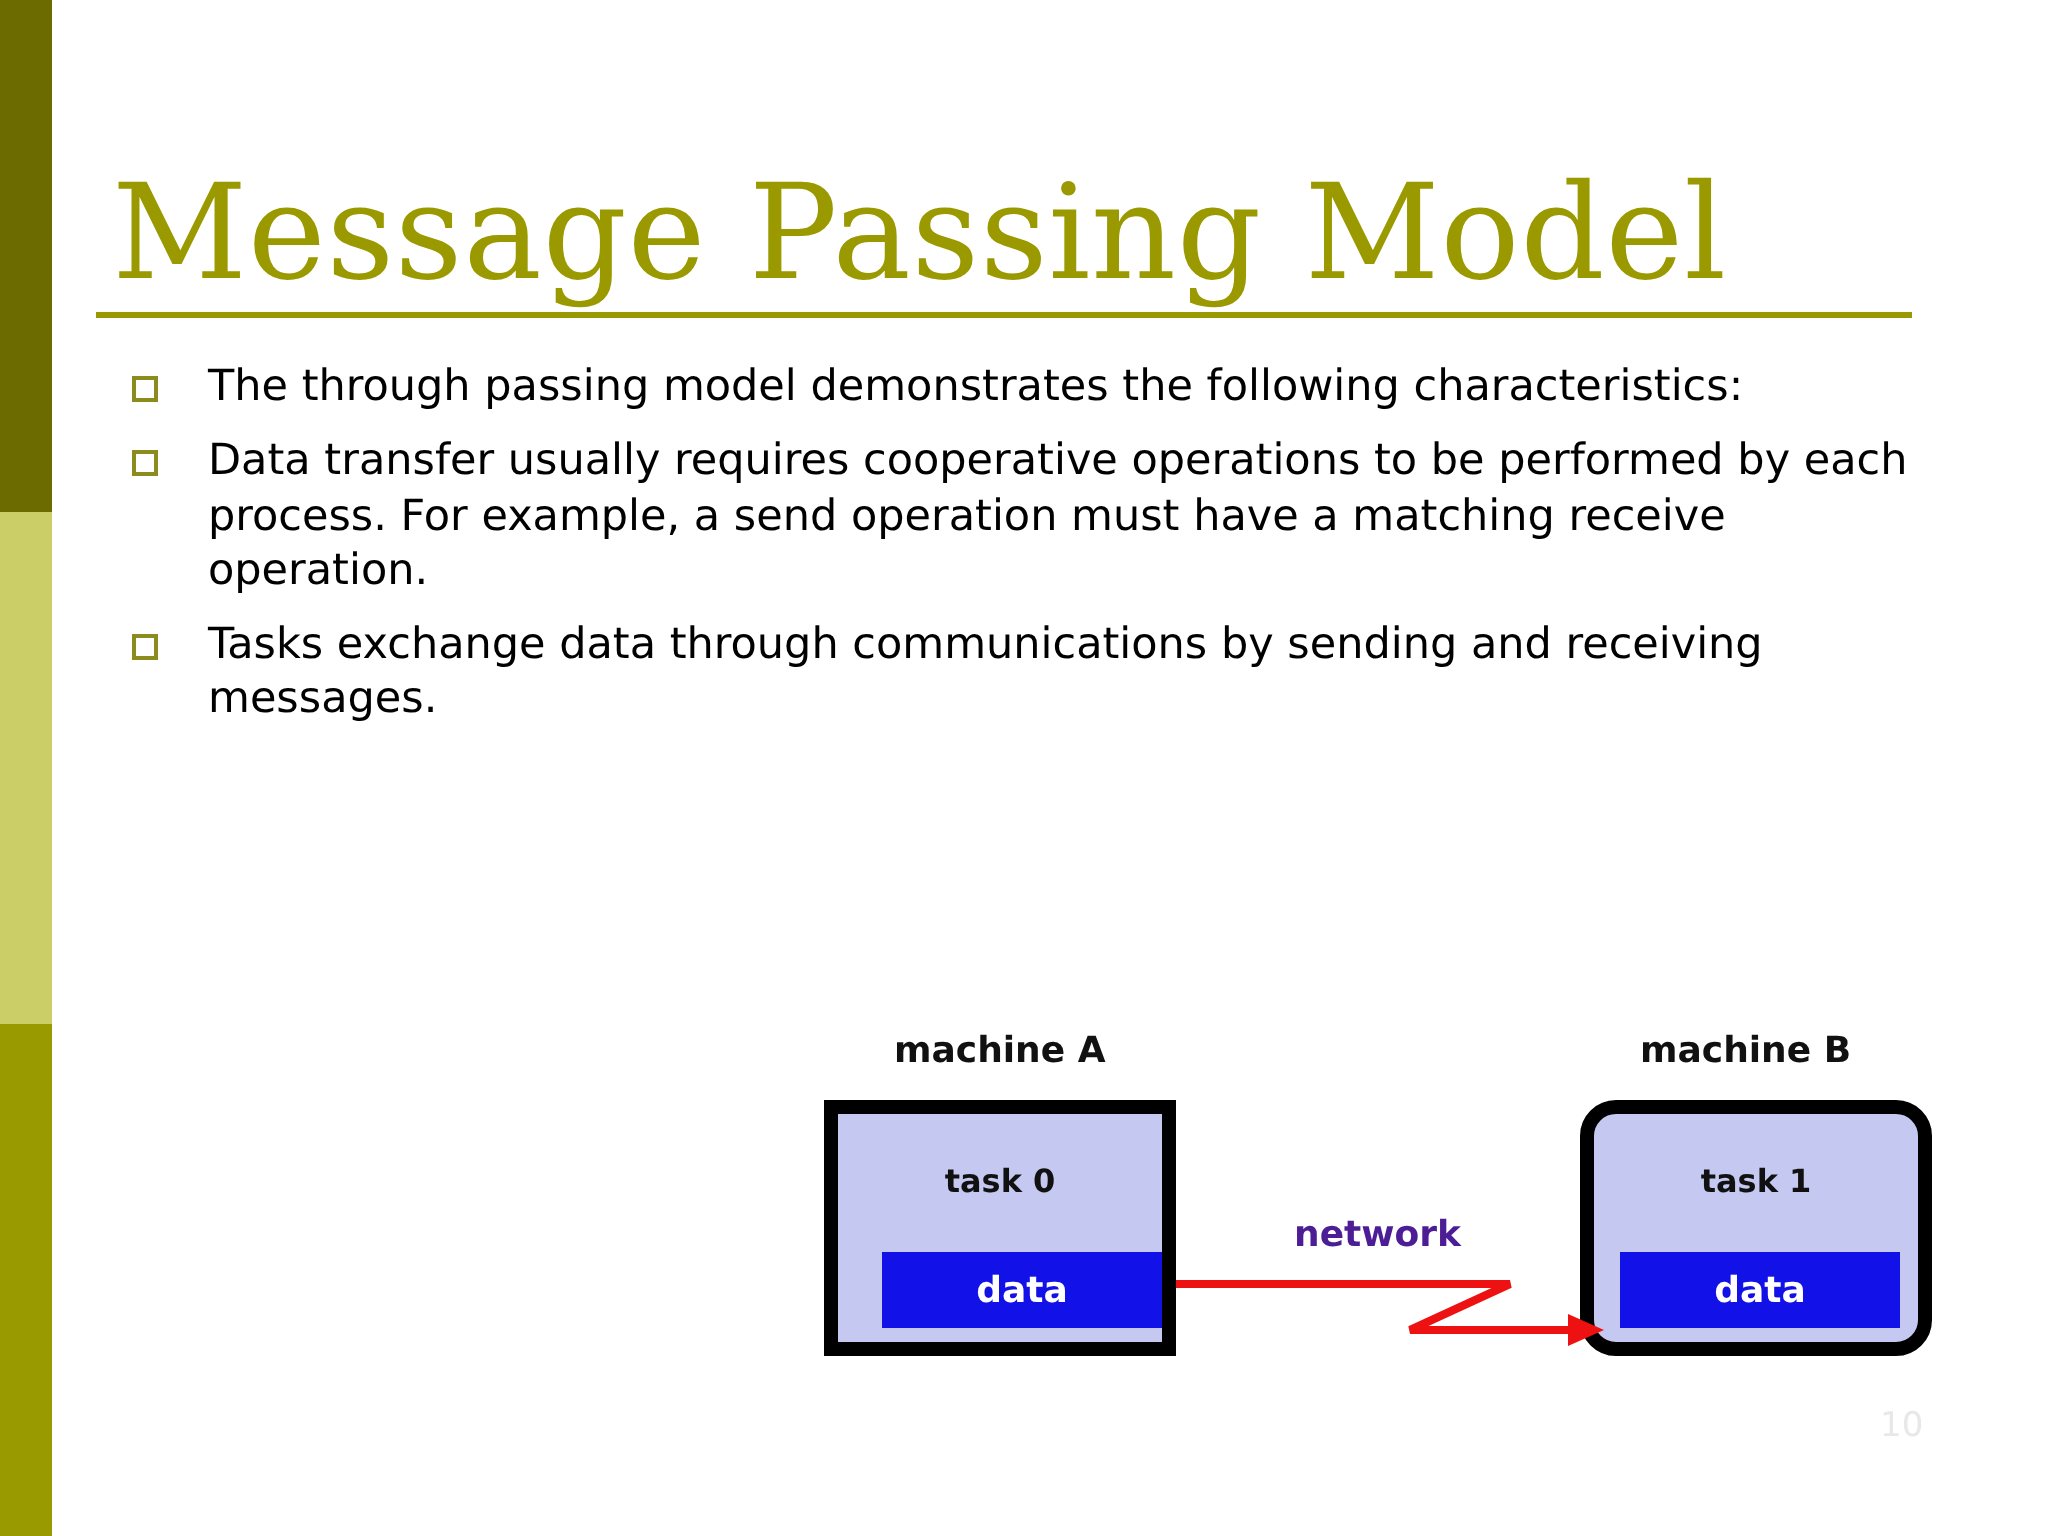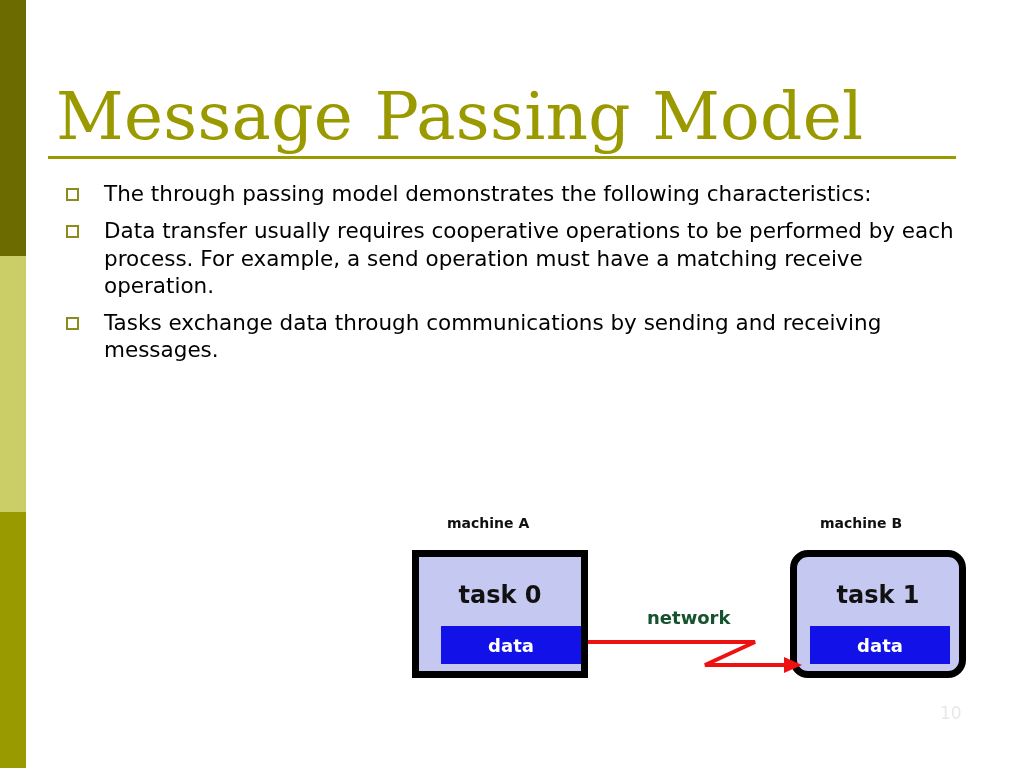--- a/index.html
+++ b/index.html
@@ -79,34 +79,34 @@
   
   .diagram {
     position: absolute;
     left: 400px;
     top: 505px;
     width: 600px;
     height: 215px;
   }
   .machine-label {
     position: absolute;
-    font-size: 14px;
+    font-size: 18px;
     font-weight: bold;
     color: #111111;
     white-space: nowrap;
   }
   .label-machine-a { left: 47px; top: 10px; }
   .label-machine-b { left: 420px; top: 10px; }
   .label-network {
     position: absolute;
     left: 247px;
     top: 102px;
     font-size: 18px;
     font-weight: bold;
-    color: #14532d;
+    color: #4c1d95;
     white-space: nowrap;
   }
 
   .machine-box {
     position: absolute;
     top: 45px;
     width: 176px;
     height: 128px;
     background: #C5C8F0;
     border: 7px solid #000000;
@@ -114,21 +114,21 @@
   }
   .box-a { left: 12px; }
   .box-b { left: 390px; }
 
   .task-label {
     position: absolute;
     top: 24px;
     left: 0;
     width: 100%;
     text-align: center;
-    font-size: 24px;
+    font-size: 16px;
     font-weight: bold;
     color: #111111;
   }
   .data-block {
     position: absolute;
     bottom: 7px;
     height: 38px;
     background: #1111E8;
     color: #ffffff;
     font-size: 18px;

